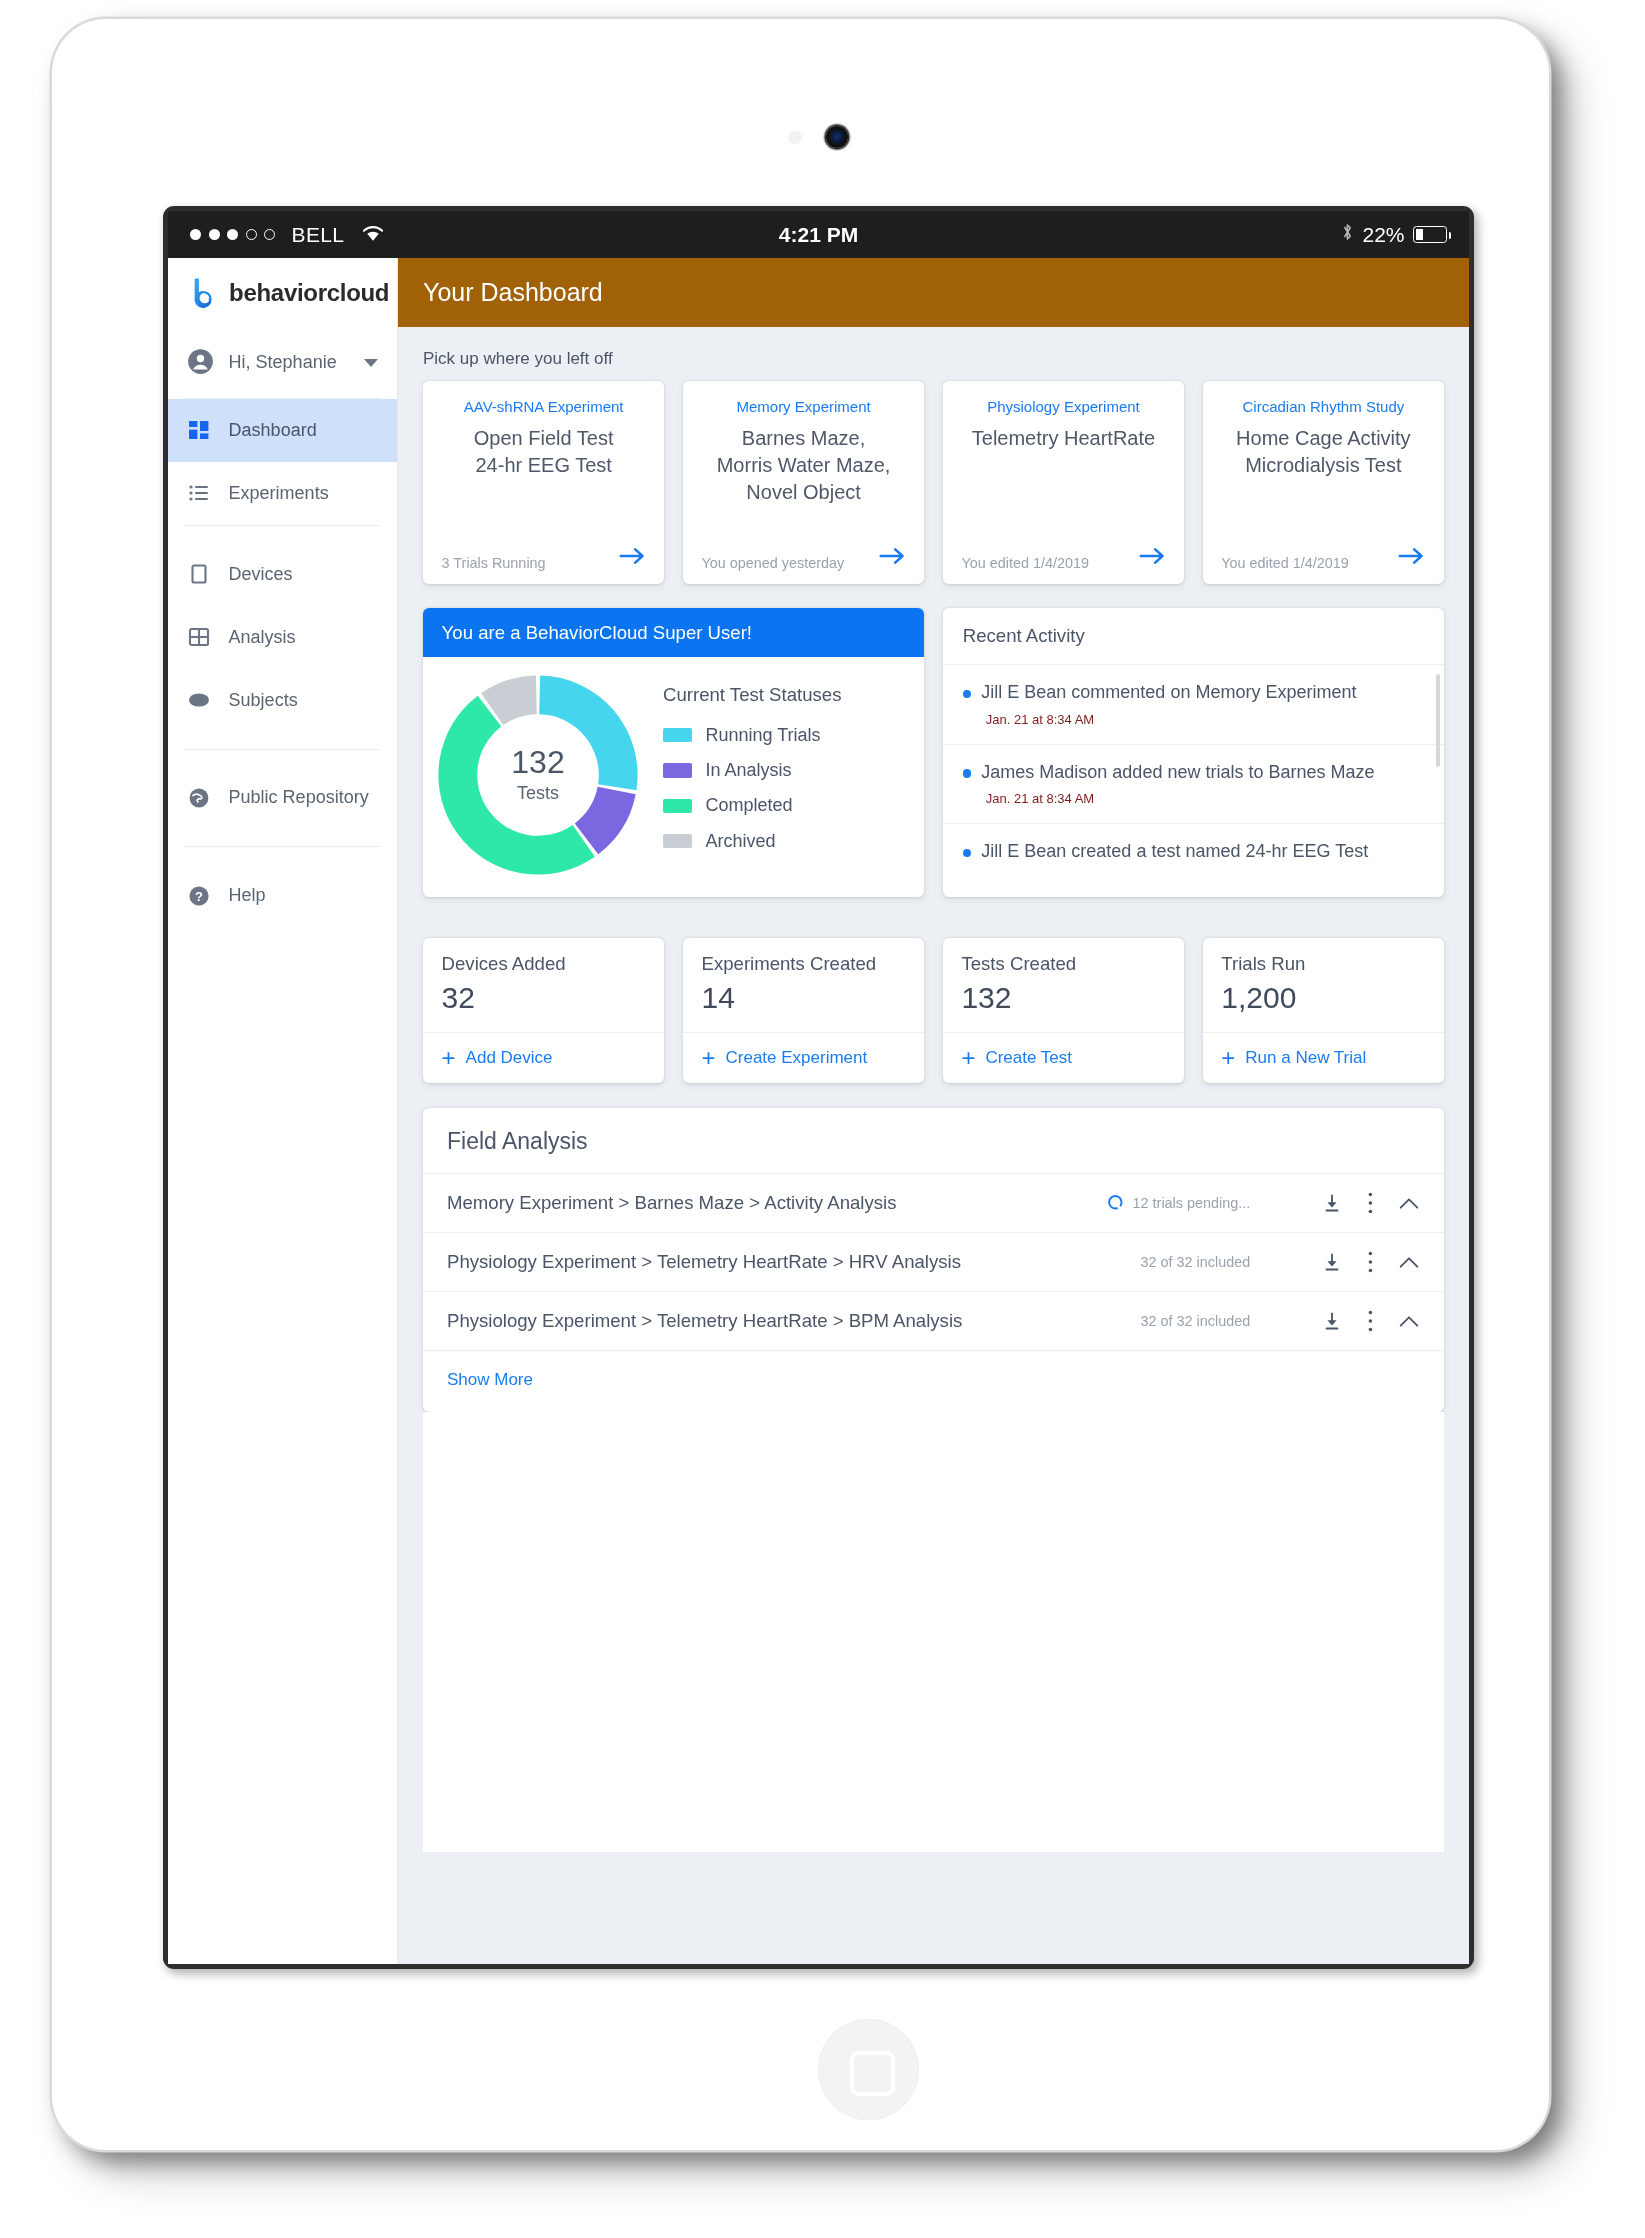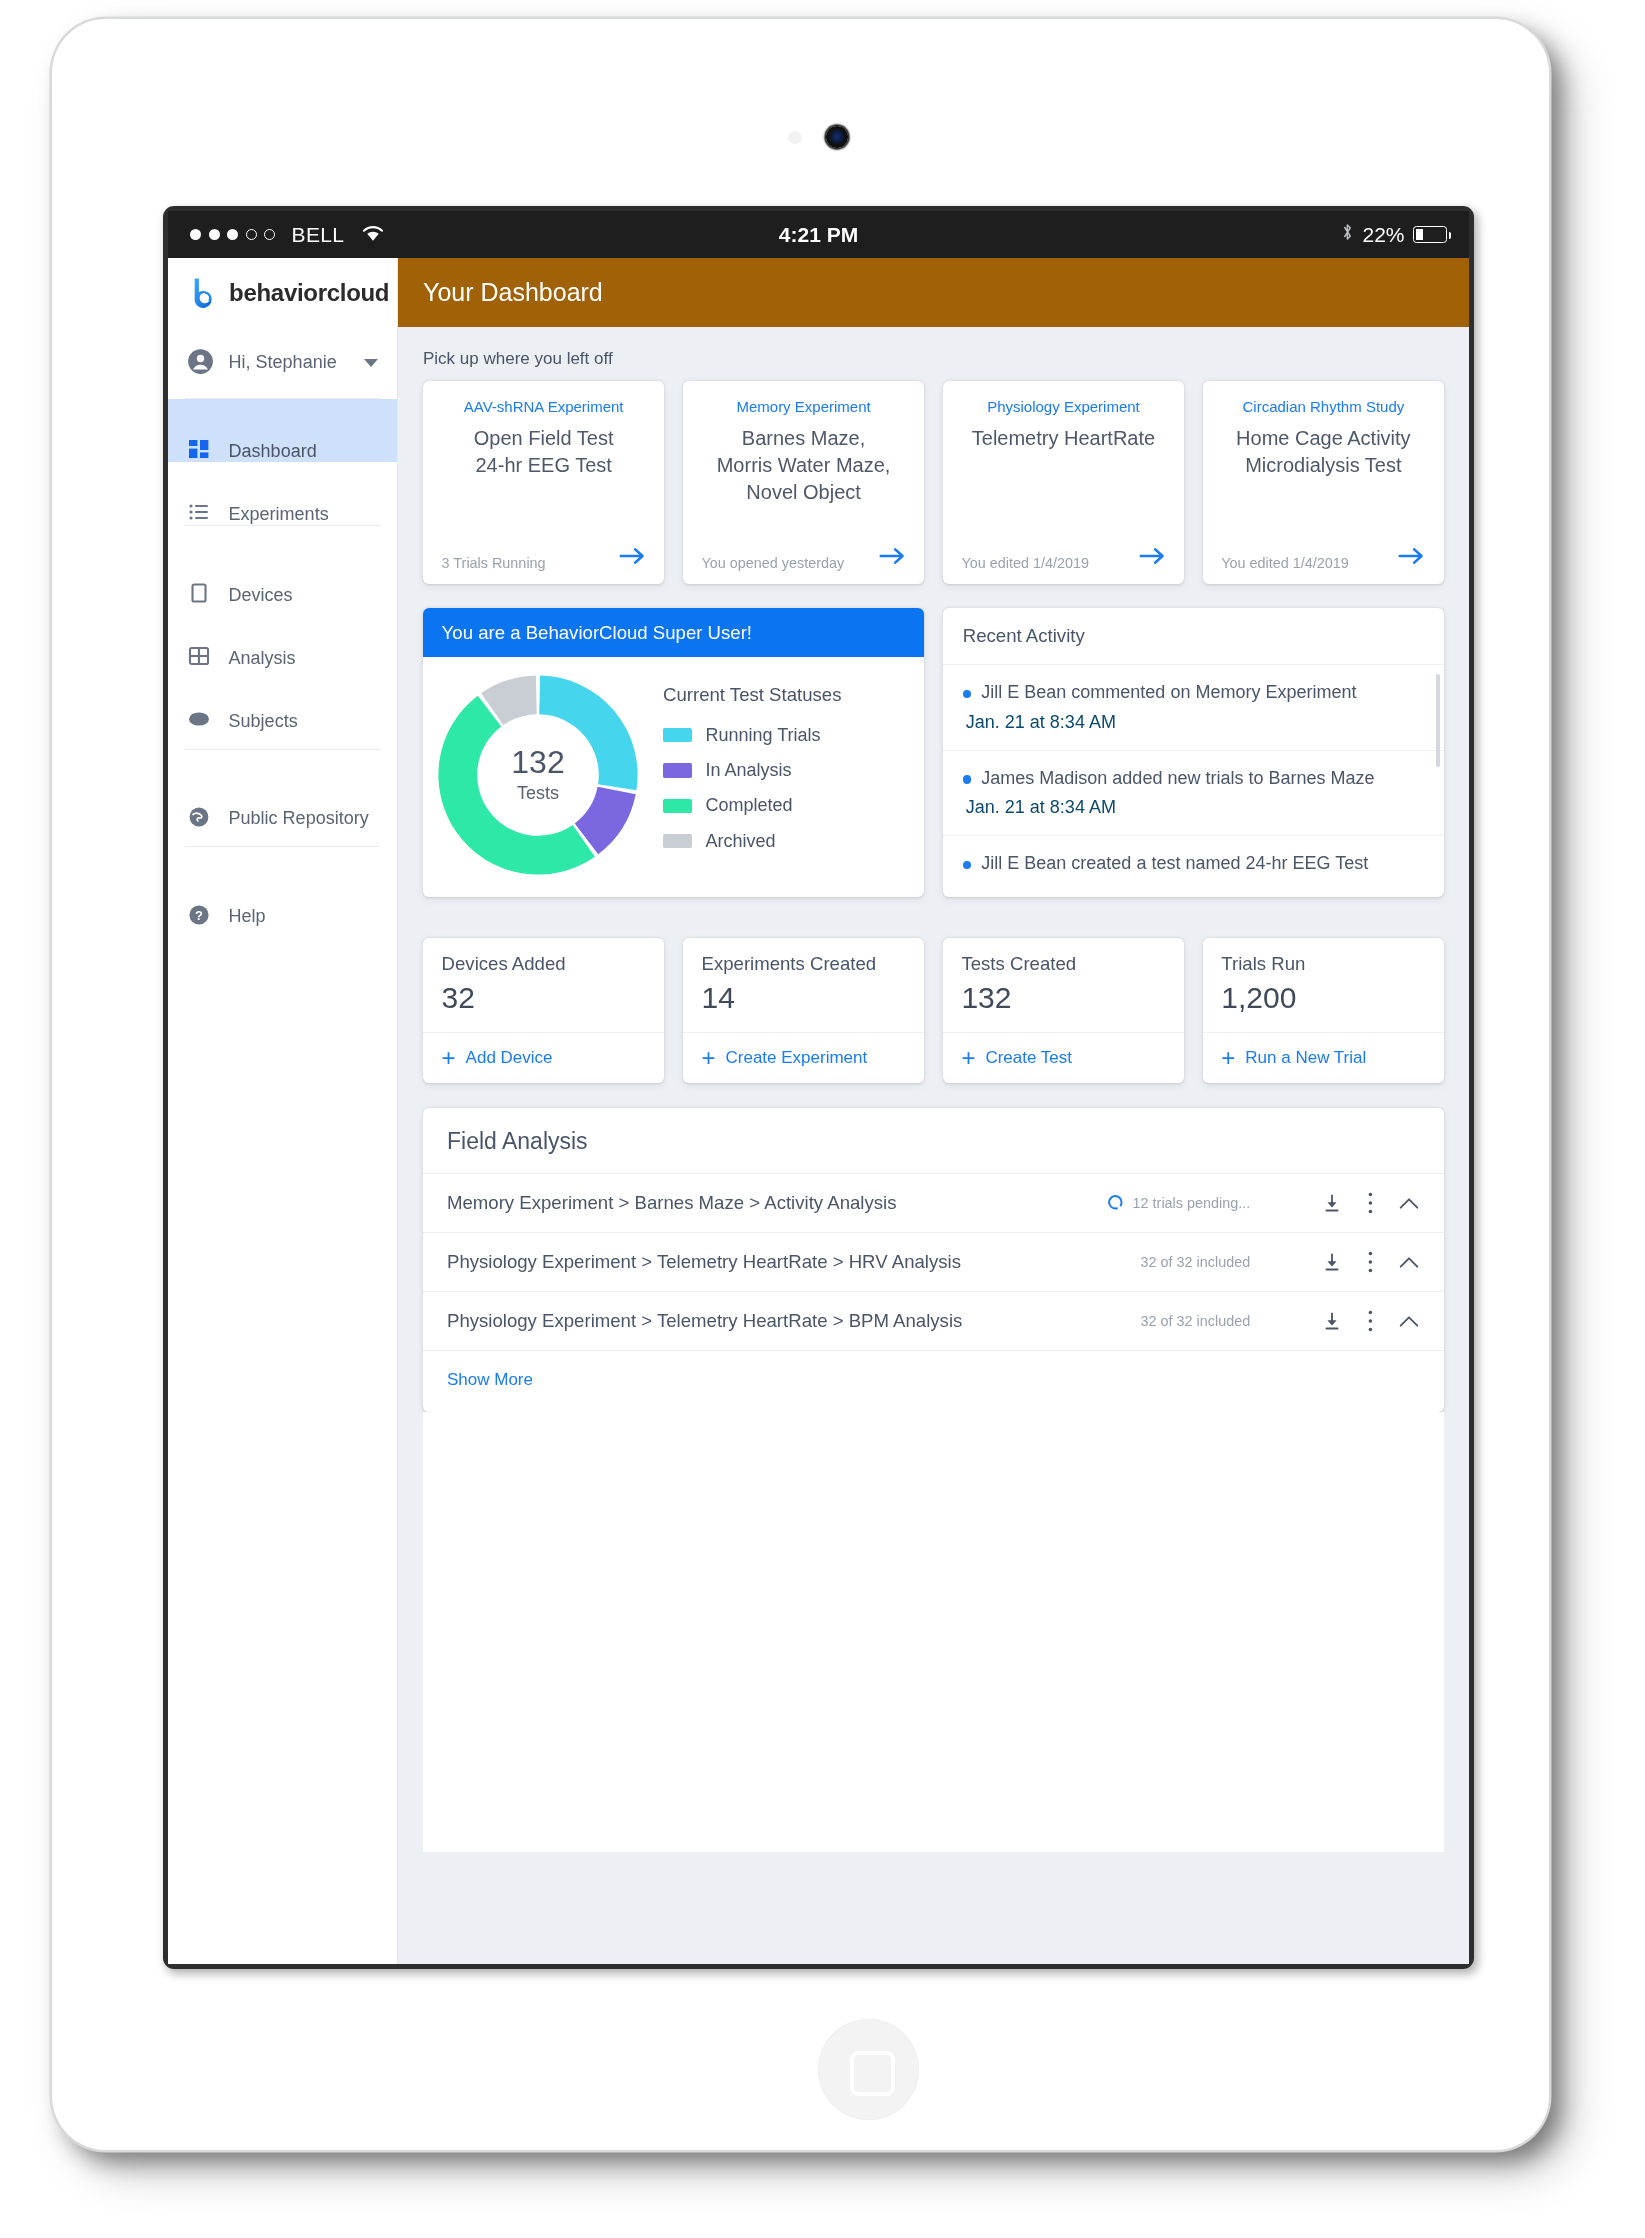--- a/index.html
+++ b/index.html
@@ -115,21 +115,21 @@
   .hamburger { margin-left: auto; width: 22px; display: flex; flex-direction: column; gap: 4.2px; cursor: pointer; }
   .hamburger span { display:block; height: 2.5px; background: #6b7280; border-radius: 1.7px; }
 
   .sb-user { display: flex; align-items: center; height: 71px; padding: 0 18.6px; gap: 15px; }
   .sb-user .label { font-size: 18px; color: #5a6472; }
   .caret { margin-left: auto; width: 0; height: 0; border-left: 7.6px solid transparent; border-right: 7.6px solid transparent; border-top: 8.5px solid #6b7585; }
 
   .sb-divider { height: 0.8px; background: #e9ebee; margin: 0 17px; }
 
   .sb-item {
-    display: flex; align-items: flex-end; gap: 17px;
+    display: flex; align-items: center; gap: 17px;
     height: 63px; padding: 0 18.6px;
     font-size: 18px; color: #5a6472;
     cursor: pointer;
   }
   .sb-item .ico { width: 25px; height: 25px; display: flex; align-items: center; justify-content: center; flex: 0 0 25px; }
   .sb-item.active { background: #cfe0fb; }
   .sb-item.active .lbl { color: #4a5568; }
   .sb-gap { height: 17px; }
 
   
@@ -185,21 +185,21 @@
     flex: 1; background: #fff; border-radius: 6px;
     box-shadow: 0 0.8px 2.5px rgba(30,40,60,.14), 0 2.5px 8.5px rgba(30,40,60,.06);
     display: flex; flex-direction: column; position: relative; overflow: hidden;
   }
   .ac-head { font-size: 18.6px; color: #4a5568; padding: 17px 20px; border-bottom: 0.8px solid #edeff2; }
   .ac-item { padding: 17px 20px; border-bottom: 0.8px solid #edeff2; flex: 1; }
   .ac-item:last-child { border-bottom: none; }
   .ac-line { display: flex; align-items: flex-start; gap: 10px; }
   .ac-bullet { width: 8.5px; height: 8.5px; border-radius: 50%; background: #1a7cf0; margin-top: 7.6px; flex: 0 0 8.5px; }
   .ac-text { font-size: 18px; color: #4a5568; }
-  .ac-time { font-size: 18px; color: #0c4a6e; margin-top: 8.5px; margin-left: 3px; }
+  .ac-time { font-size: 13px; color: #7f1d1d; margin-top: 8.5px; margin-left: 23px; }
   .ac-scroll {
     position: absolute; right: 4.2px; top: 66px; width: 4.2px; height: 93px;
     background: #d4d8de; border-radius: 2.5px;
   }
 
   
   .stats-row { display: flex; gap: 18.6px; padding: 0 25px 25px 25px; }
   .stat-card {
     flex: 1; background: #fff; border-radius: 6px;
     box-shadow: 0 0.8px 2.5px rgba(30,40,60,.14), 0 2.5px 8.5px rgba(30,40,60,.06);

